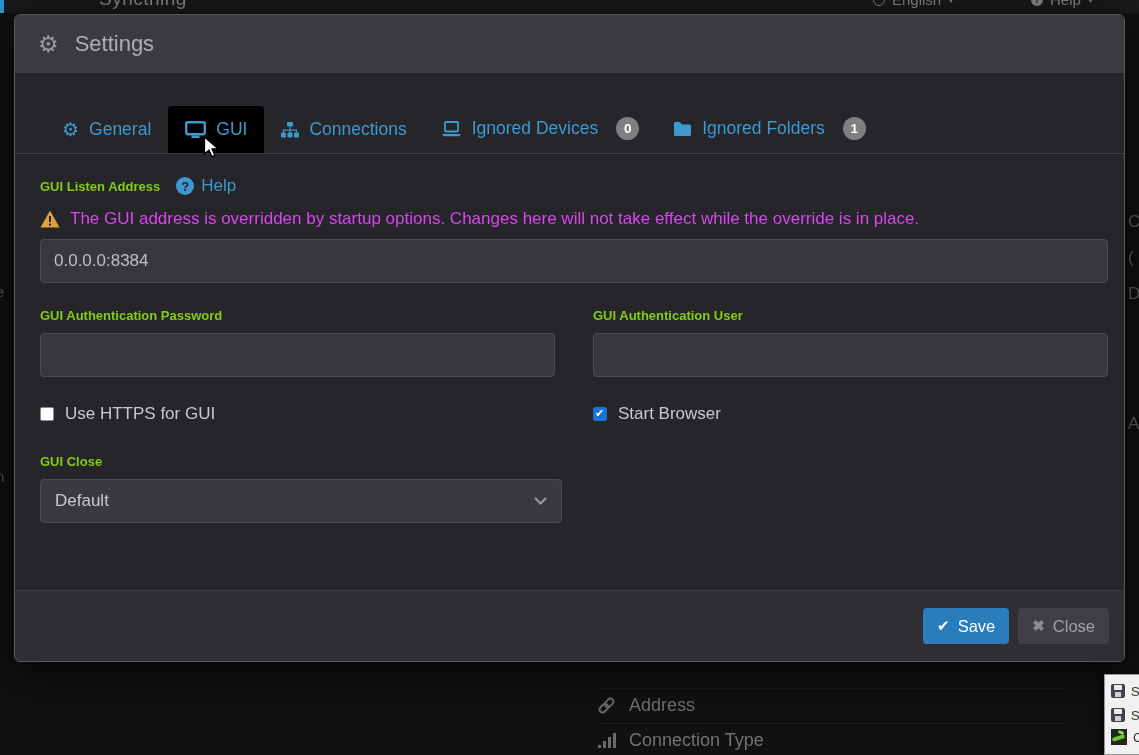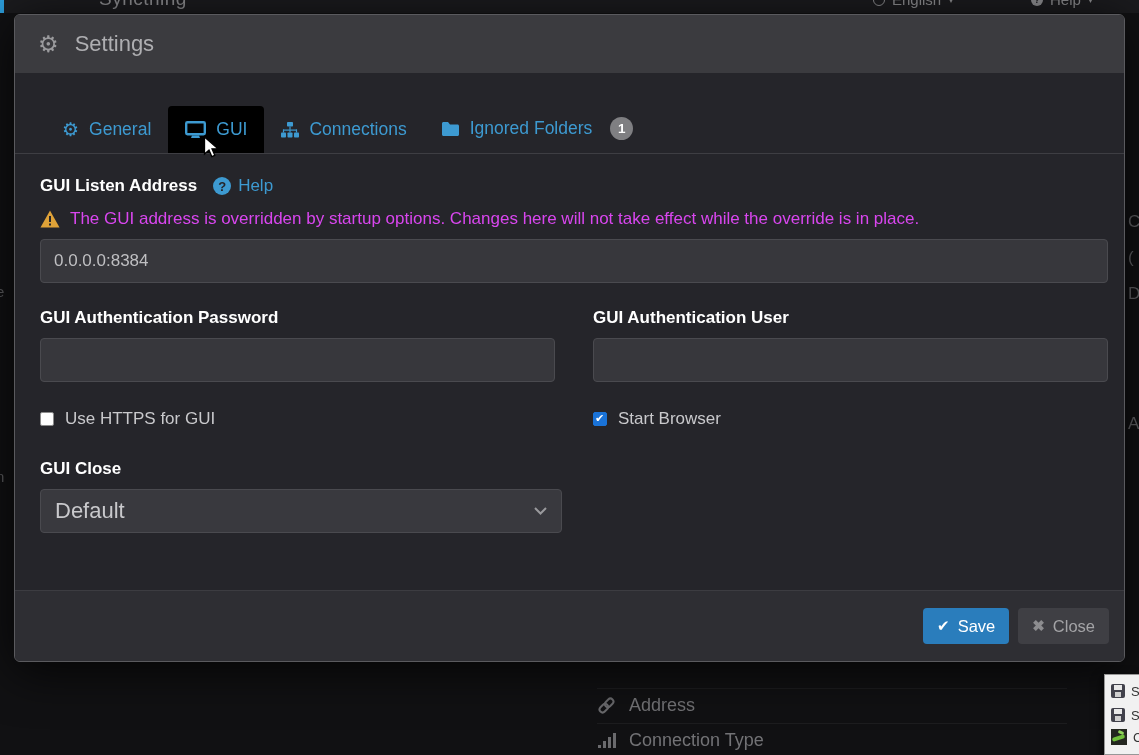--- a/index.html
+++ b/index.html
@@ -32,39 +32,39 @@
 
   .tabs { display:flex; align-items:flex-end; padding:31px 18px 0 30px; border-bottom:1px solid #3e3e43; flex:none; }
   .tab { display:flex; align-items:center; gap:10px; color:#3d9ad1; font-size:17.5px; padding:13px 17px; white-space:nowrap; cursor:pointer; }
   .tab.active { background:#000000; border-radius:4px 4px 0 0; }
   .tab .tic { display:flex; align-items:center; justify-content:center; }
   .tab-gear { font-size:19px; line-height:1; }
   .badge { background:#7f7f82; color:#fff; border-radius:50%; min-width:23px; height:23px; display:flex; align-items:center; justify-content:center; font-size:13.5px; font-weight:bold; margin-left:8px; }
 
   .modal-body { flex:1; padding:17px 16px 0 25px; overflow:hidden; }
   .label-row { display:flex; align-items:center; gap:16px; margin-top:5px; }
-  .form-label { color:#ffffff; font-size:17px; font-weight:bold; }
+  .form-label { color:#84cc16; font-size:13px; font-weight:bold; }
   .help-link { display:flex; align-items:center; gap:7px; color:#3d9ad1; font-size:17px; cursor:pointer; }
   .help-q { width:18px; height:18px; border-radius:50%; background:#3d9ad1; color:#25252a; font-weight:bold; font-size:13px; display:flex; align-items:center; justify-content:center; }
 
   .warning-row { display:flex; align-items:center; gap:10px; margin-top:13px; color:#d946ef; font-size:17px; }
   .warn-tri { flex:none; display:flex; }
 
   .text-input { width:100%; height:44px; background:#37373c; border:1px solid #4a4a4f; border-radius:4px; color:#bfbfc2; font-size:17px; padding:0 13px; margin-top:10px; outline:none; font-family:"Liberation Sans", sans-serif; }
 
   .grid2 { display:grid; grid-template-columns:1fr 1fr; column-gap:38px; margin-top:25px; }
   .grid2 .form-label { display:block; }
 
   .checkbox-row { display:flex; align-items:center; gap:11px; color:#c9c9cc; font-size:17px; margin-top:27px; }
   .cb { width:14px; height:14px; background:#fdfdfd; border:1px solid #8a8a8a; border-radius:2px; flex:none; position:relative; cursor:pointer; }
   .cb.checked { background:#1a73d8; border-color:#1a73d8; }
   .cb.checked::after { content:"\2714"; color:#fff; font-size:11px; position:absolute; left:1px; top:-1px; }
 
   .theme-label { margin-top:30px; }
-  .select { width:522px; height:44px; background:#39393e; border:1px solid #4a4a4f; border-radius:4px; color:#c9c9cc; font-size:22px; display:flex; align-items:center; justify-content:space-between; padding:0 14px; margin-top:10px; cursor:pointer; }
+  .select { width:522px; height:44px; background:#39393e; border:1px solid #4a4a4f; border-radius:4px; color:#c9c9cc; font-size:17px; display:flex; align-items:center; justify-content:space-between; padding:0 14px; margin-top:10px; cursor:pointer; }
 
   .modal-footer { height:71px; background:#2e2e33; border-top:1px solid #3c3c41; border-radius:0 0 5px 5px; display:flex; align-items:center; justify-content:flex-end; gap:9px; padding:0 15px; flex:none; }
   .btn { height:36px; display:flex; align-items:center; gap:8px; padding:0 14px; border-radius:4px; font-size:16.5px; border:none; cursor:pointer; font-family:"Liberation Sans", sans-serif; }
   .btn-save { background:#2a7dbc; color:#fff; }
   .btn-close { background:#3f3f44; color:#a3a3a6; }
   .btn .bic { font-size:15px; }
   .btn-close .bic { color:#8d8d90; font-weight:bold; }
 
   
   .context-menu { position:absolute; left:1104px; top:674px; width:35px; height:81px; background:#f1f1f1; border:1px solid #979797; border-right:none; box-shadow:-3px 3px 8px rgba(0,0,0,.55); z-index:20; }
@@ -178,20 +178,30 @@
               <rect x="13" y="10.5" width="5" height="5" rx=".8"></rect>
               <path d="M8.4 4.5h1.2v3H8.4z"></path>
               <path d="M2 7.5h14v1.2H2z"></path>
               <path d="M1.9 7.5h1.2v3H1.9zM8.4 7.5h1.2v3H8.4zM14.9 7.5h1.2v3h-1.2z"></path>
             </svg>
         </span>
         <span>Connections</span>
       </div>
       <div class="tab">
         <span class="tic">
+          <svg width="21" height="16" viewBox="0 0 21 16">
+              <rect x="4" y="1" width="13" height="9.5" rx="1" fill="none" stroke="#3d9ad1" stroke-width="1.8"></rect>
+              <path d="M1 13 H20 L18.5 15.2 H2.5 Z" fill="#3d9ad1"></path>
+            </svg>
+        </span>
+        <span>Ignored Devices</span>
+        <span class="badge">0</span>
+      </div>
+      <div class="tab">
+        <span class="tic">
           <svg width="19" height="16" viewBox="0 0 19 16" fill="#3d9ad1">
               <path d="M1 2.5 C1 1.7 1.7 1 2.5 1 H7 L9 3.5 H16.5 C17.3 3.5 18 4.2 18 5 V13.5 C18 14.3 17.3 15 16.5 15 H2.5 C1.7 15 1 14.3 1 13.5 Z"></path>
             </svg>
         </span>
         <span>Ignored Folders</span>
         <span class="badge">1</span>
       </div>
     </div>
 
     <div class="modal-body">

